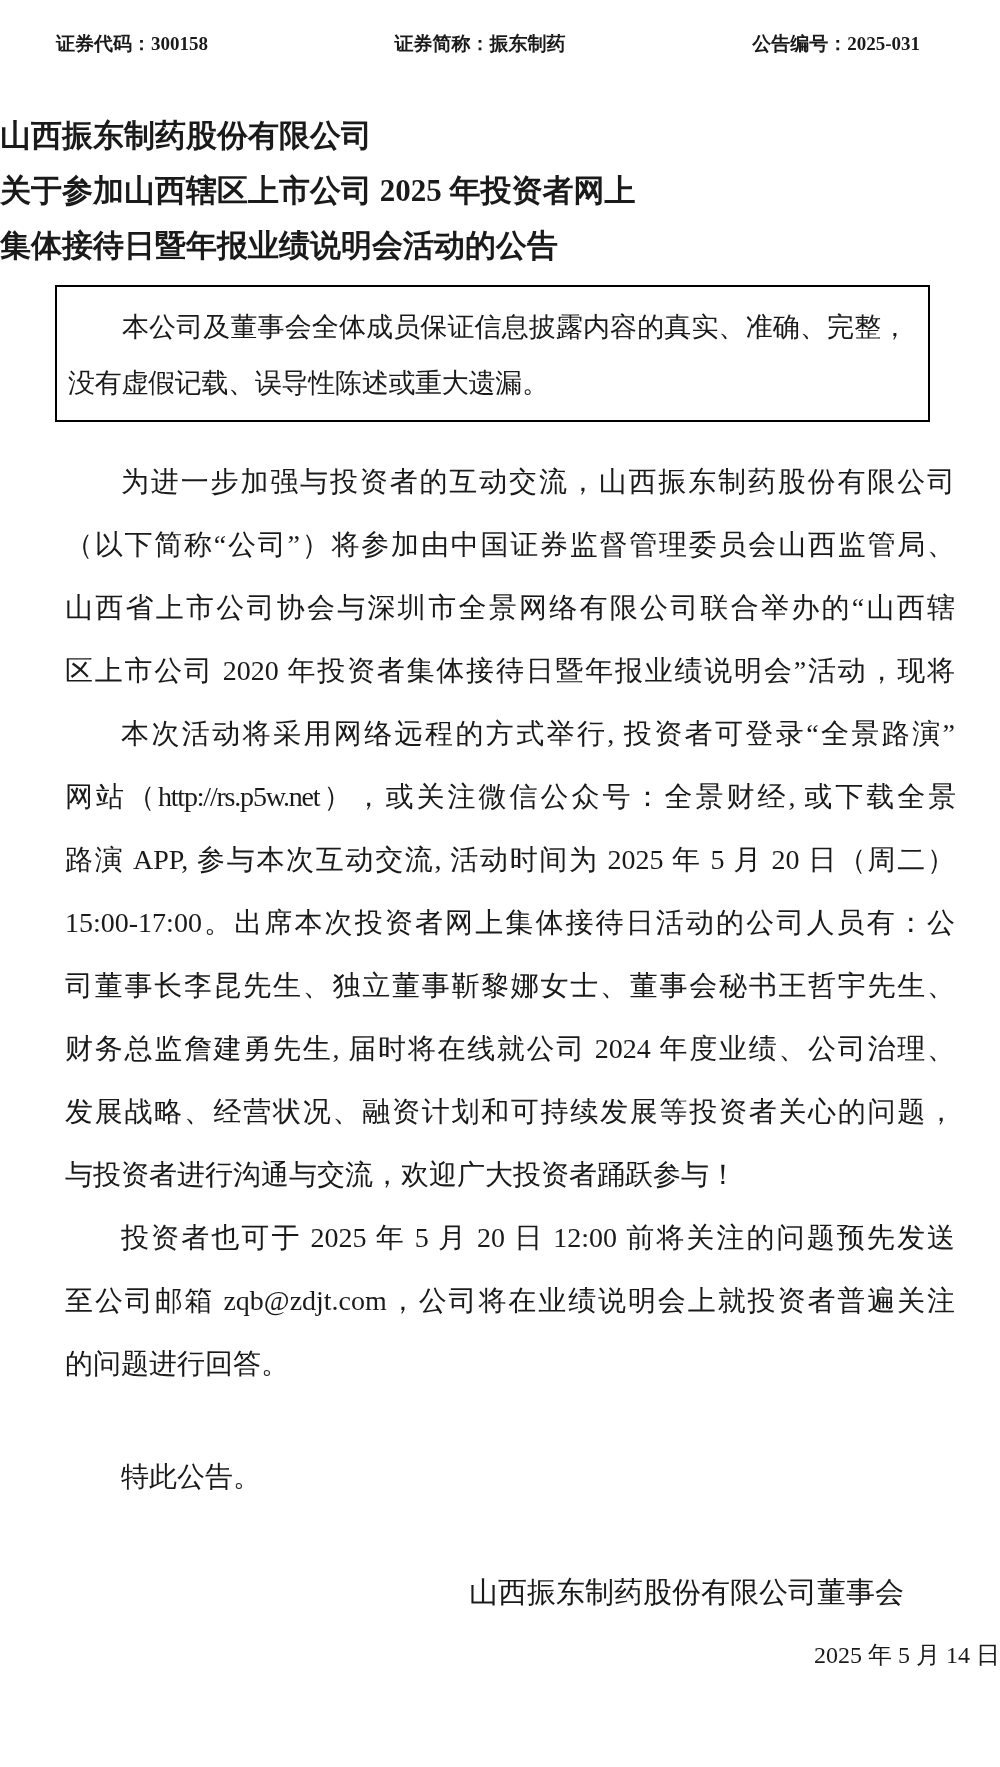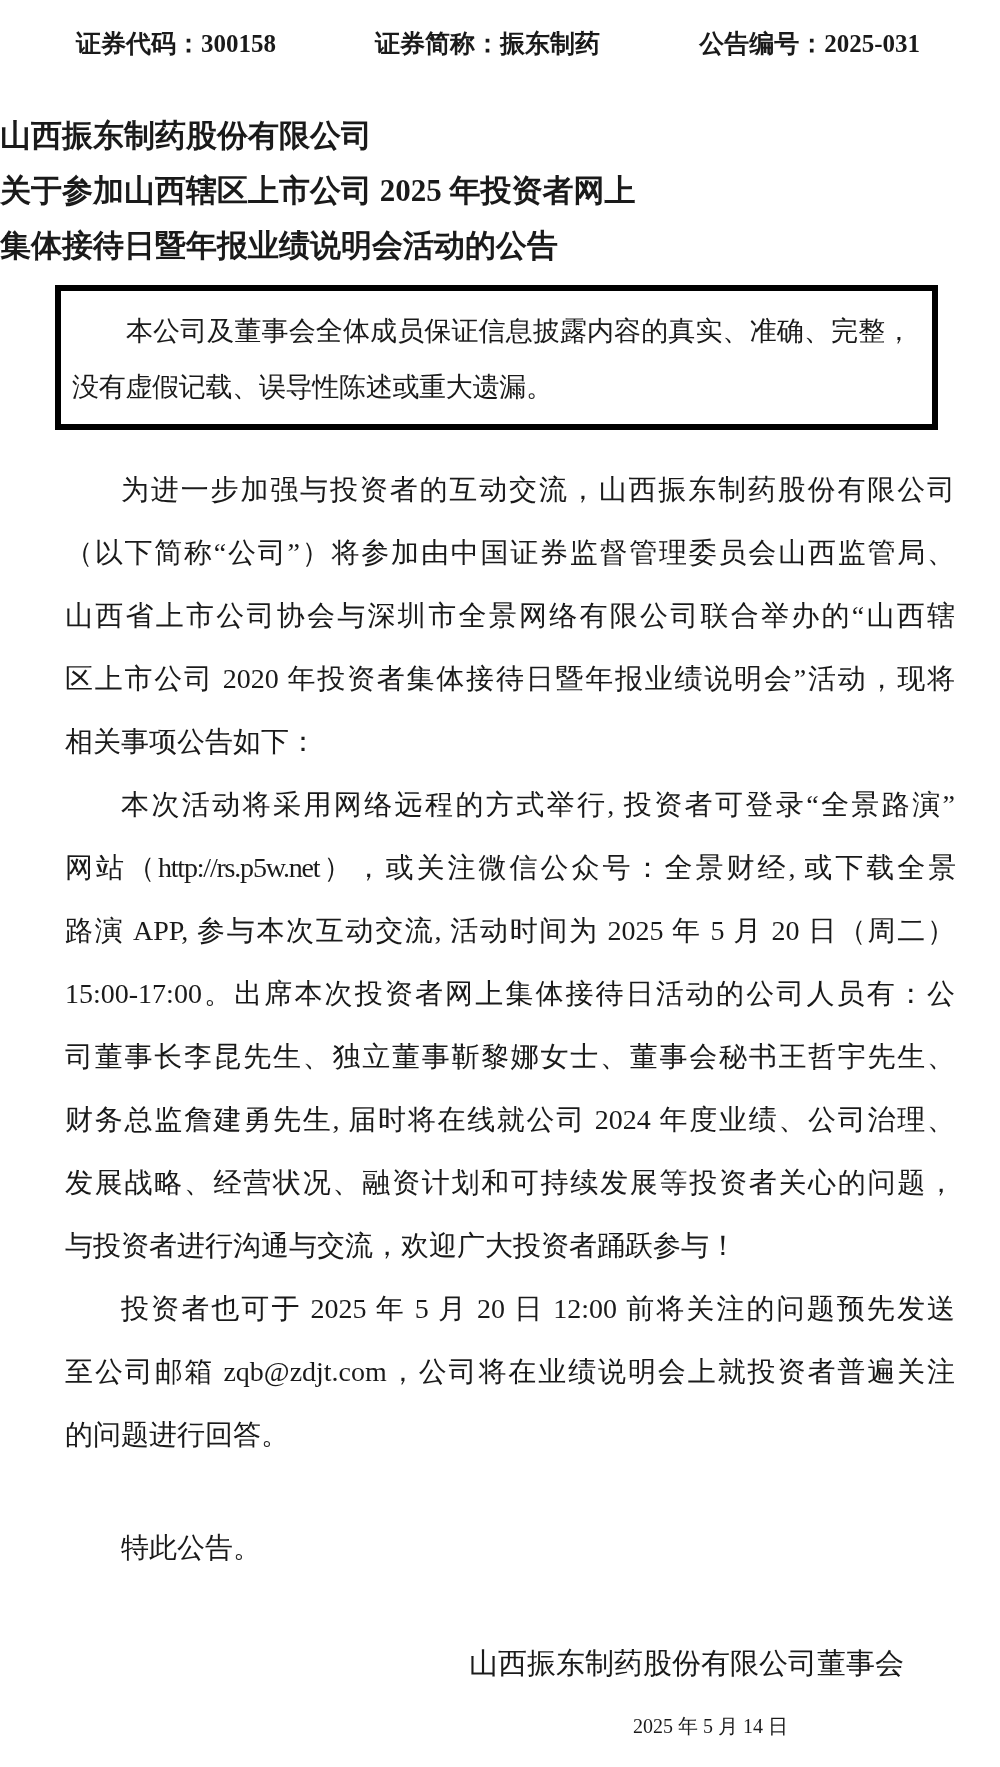--- a/index.html
+++ b/index.html
@@ -6,33 +6,33 @@
   .page{
     position:relative;
     width:1000px;height:1767px;
     background:#ffffff;
     color:#1a1a1a;
     font-family:"Liberation Serif","DejaVu Serif",serif;
     overflow:hidden;
   }
   .doc-header{
     display:flex;justify-content:space-between;
-    margin-top:24px;padding:0 80px 0 76px;
-    font-size:25px;font-weight:bold;line-height:40px;
+    margin-top:24px;padding:0 80px 0 56px;
+    font-size:19px;font-weight:bold;line-height:40px;
     white-space:nowrap;
     gap:14px;
   }
   .title-block{
     margin-top:44px;
     font-size:31px;font-weight:bold;line-height:55px;
   }
   .disclaimer-box{
     margin:12px 0 0 55px;
     width:840px;
-    border:6px solid #000000;
+    border:2px solid #000000;
     padding:12px 20px 9px 11px;
     font-size:27px;line-height:56px;
     letter-spacing:-0.3px;
   }
   .bline{height:56px;overflow:hidden;}
   .doc-body{
     margin-top:28px;
     padding:0 45px 0 65px;
     font-size:28px;
   }
@@ -43,22 +43,22 @@
   .closing{
     margin:50px 70px 0 65px;
     font-size:28px;line-height:63px;height:63px;overflow:hidden;
   }
   .sig-company{
     margin-top:53px;
     text-align:right;padding-right:96px;
     font-size:29px;line-height:63px;
   }
   .sig-date{
-    text-align:right;padding-right:212px;
-    font-size:20px;line-height:63px;
+    text-align:right;
+    font-size:24px;line-height:63px;
   }
 </style>
 </head>
 <body>
 
 <div class="page">
 
   <div class="doc-header">
     <span>证券代码：300158</span>
     <span>证券简称：振东制药</span>
@@ -74,21 +74,20 @@
   <div class="disclaimer-box">
     <div class="bline j indent">本公司及董事会全体成员保证信息披露内容的真实、准确、完整，</div>
     <div class="bline">没有虚假记载、误导性陈述或重大遗漏。</div>
   </div>
 
   <div class="doc-body">
     <div class="line j indent">为进一步加强与投资者的互动交流，山西振东制药股份有限公司</div>
     <div class="line j">（以下简称“公司”）将参加由中国证券监督管理委员会山西监管局、</div>
     <div class="line j">山西省上市公司协会与深圳市全景网络有限公司联合举办的“山西辖</div>
     <div class="line j">区上市公司 2020 年投资者集体接待日暨年报业绩说明会”活动，现将</div>
-    <div class="line">相关事项公告如下：</div>
 
     <div class="line j indent">本次活动将采用网络远程的方式举行, 投资者可登录“全景路演”</div>
     <div class="line j squeeze">网站（http://rs.p5w.net），或关注微信公众号：全景财经, 或下载全景</div>
     <div class="line j">路演 APP, 参与本次互动交流, 活动时间为 2025 年 5 月 20 日（周二）</div>
     <div class="line j">15:00-17:00。出席本次投资者网上集体接待日活动的公司人员有：公</div>
     <div class="line j">司董事长李昆先生、独立董事靳黎娜女士、董事会秘书王哲宇先生、</div>
     <div class="line j">财务总监詹建勇先生, 届时将在线就公司 2024 年度业绩、公司治理、</div>
     <div class="line j">发展战略、经营状况、融资计划和可持续发展等投资者关心的问题，</div>
     <div class="line">与投资者进行沟通与交流，欢迎广大投资者踊跃参与！</div>
 

